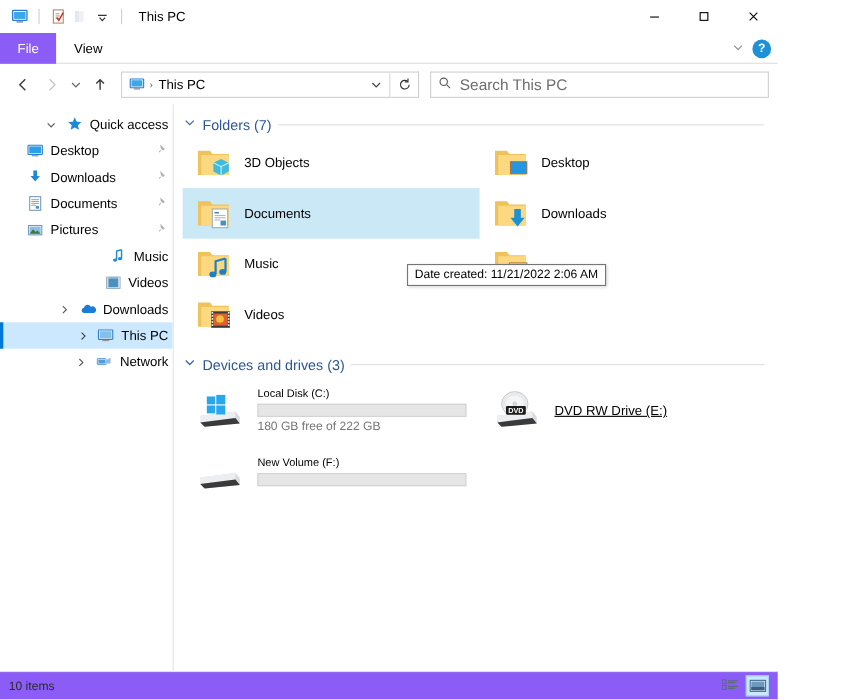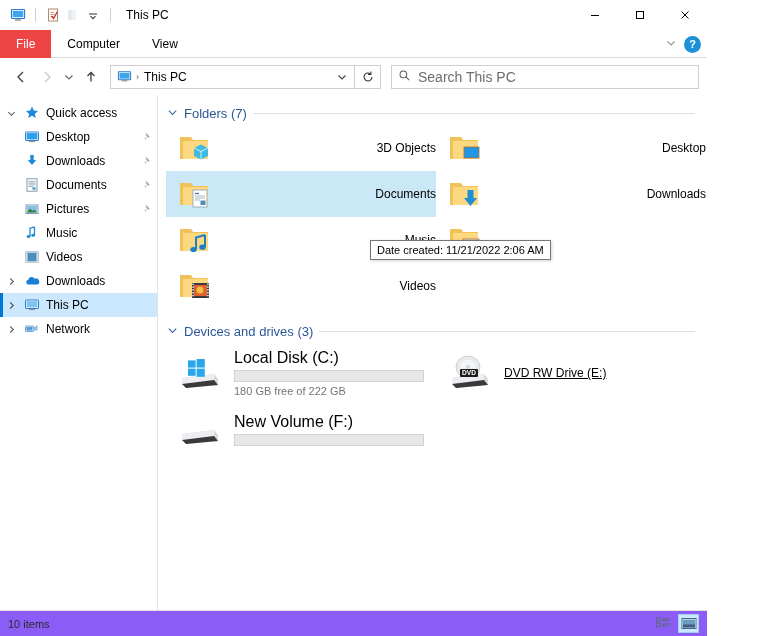--- a/index.html
+++ b/index.html
@@ -24,21 +24,21 @@
   .title-text { font-size: 12px; color:#000; margin-left: 8px; }
   .winctrls { position:absolute; right:0; top:0; display:flex; height:30px; }
   .winctrl { width:45px; height:30px; display:flex; align-items:center; justify-content:center; }
 
   
   .ribbon {
     height: 28px; flex:0 0 28px; display:flex; align-items:stretch;
     background:#ffffff; position:relative; border-bottom:1px solid #dcdcdc;
   }
   .tab { display:flex; align-items:center; padding:0 16px; font-size:12px; color:#000; height:28px; }
-  .tab.active { background:#ef4444; color:#fff; }
+  .tab.active { background:#8b5cf6; color:#fff; }
   .ribbon-right { position:absolute; right:6px; top:0; height:28px; display:flex; align-items:center; gap:6px; }
   .help-btn {
     width:17px; height:17px; border-radius:50%; background:#1e90d6;
     color:#fff; font-size:11px; font-weight:bold; display:flex;
     align-items:center; justify-content:center; line-height:1;
   }
 
   
   .addressbar {
     height: 37px; flex:0 0 37px; display:flex; align-items:center;
@@ -63,47 +63,47 @@
     display:flex; align-items:center; padding:0 6px; gap:7px; max-width:345px;
   }
   .search-placeholder { color:#6d6d6d; font-size:14px; }
 
   
   .body { flex:1; display:flex; min-height:0; background:#fff; }
 
   
   .sidebar { width:158px; flex:0 0 158px; background:#ffffff; border-right:1px solid #e2e2e2;
              padding-top:6px; overflow:hidden; }
-  .nav-row { height:24px; display:flex; align-items:center; position:relative; padding-right:4px; }
+  .nav-row { height:24px; display:flex; align-items:center; position:relative; padding-right:4px;justify-content:flex-end; }
   .nav-row.selected { background:#cce8ff; }
   .nav-row.selected::before { content:""; position:absolute; left:0; top:0; bottom:0; width:3px; background:#0078d7; }
   .nav-exp { width:22px; display:flex; align-items:center; justify-content:center; color:#6b6b6b; font-size:9px; }
   .nav-icon { width:20px; display:flex; align-items:center; justify-content:center; }
   .nav-label { font-size:12px; color:#000; padding-left:4px; white-space:nowrap; }
   .nav-pin { margin-left:auto; color:#b3b3b3; font-size:11px; }
   .nav-row.child { padding-left:22px; }
 
   
   .content { flex:1; position:relative; overflow:hidden; background:#fff; padding-left:8px; }
   .group-header { display:flex; align-items:center; gap:6px; height:24px; margin-top:6px; padding-right:12px; }
   .group-chev { color:#3a6ea5; font-size:10px; width:12px; text-align:center; }
   .group-title { font-size:13px; color:#2b5797; white-space:nowrap; }
   .group-line { flex:1; height:1px; background:#dfdfdf; }
 
   .tiles { display:flex; flex-wrap:wrap; align-content:flex-start; }
-  .tile { width:270px; height:46px; display:flex; align-items:center; padding-left:8px; gap:26px;justify-content:space-between; }
+  .tile { width:270px; height:46px; display:flex; align-items:center; padding-left:8px; gap:8px; }
   .tile.selected { background:#cbe8f6; }
   .tile-icon { width:40px; height:40px; position:relative; flex:0 0 40px; }
   .tile-label { font-size:12px; color:#000; }
 
   .drives { display:flex; flex-wrap:wrap; align-content:flex-start; margin-top:2px; }
   .drive { width:270px; height:56px; display:flex; align-items:center; padding-left:8px; gap:10px; }
   .drive-icon { width:50px; height:42px; flex:0 0 50px; position:relative; }
   .drive-info { display:flex; flex-direction:column; gap:3px; }
-  .drive-name { font-size:16px; color:#000; }
+  .drive-name { font-size:10px; color:#000; }
   .bar-outer { width:190px; height:12px; background:#e6e6e6; border:1px solid #d2d2d2; }
   .bar-inner { height:100%; background:#26a0da; }
   .drive-free { font-size:11px; color:#767676; }
   .drive.simple { align-items:center;text-decoration:underline; }
   .drive.simple .drive-name { font-size:12px; }
 
   
   .tooltip {
     position:absolute; left:212px; top:145px;
     background:#ffffff; border:1px solid #767676;
@@ -171,21 +171,20 @@
       <div class="winctrl close">
         <svg width="12" height="12" viewBox="0 0 12 12">
             <path d="M2.5 2.5 L9.5 9.5 M9.5 2.5 L2.5 9.5" stroke="#000" stroke-width="1"></path>
           </svg>
       </div>
     </div>
   </div>
 
   <div class="ribbon">
     <div class="tab active">File</div>
-    <div class="tab">Computer</div>
     <div class="tab">View</div>
     <div class="ribbon-right">
       <div>
         <svg width="14" height="14" viewBox="0 0 14 14">
             <path d="M3.5 5.5 L7 9 L10.5 5.5" stroke="#999" stroke-width="1.2" fill="none"></path>
           </svg>
       </div>
       <div class="help-btn">?</div>
     </div>
   </div>

